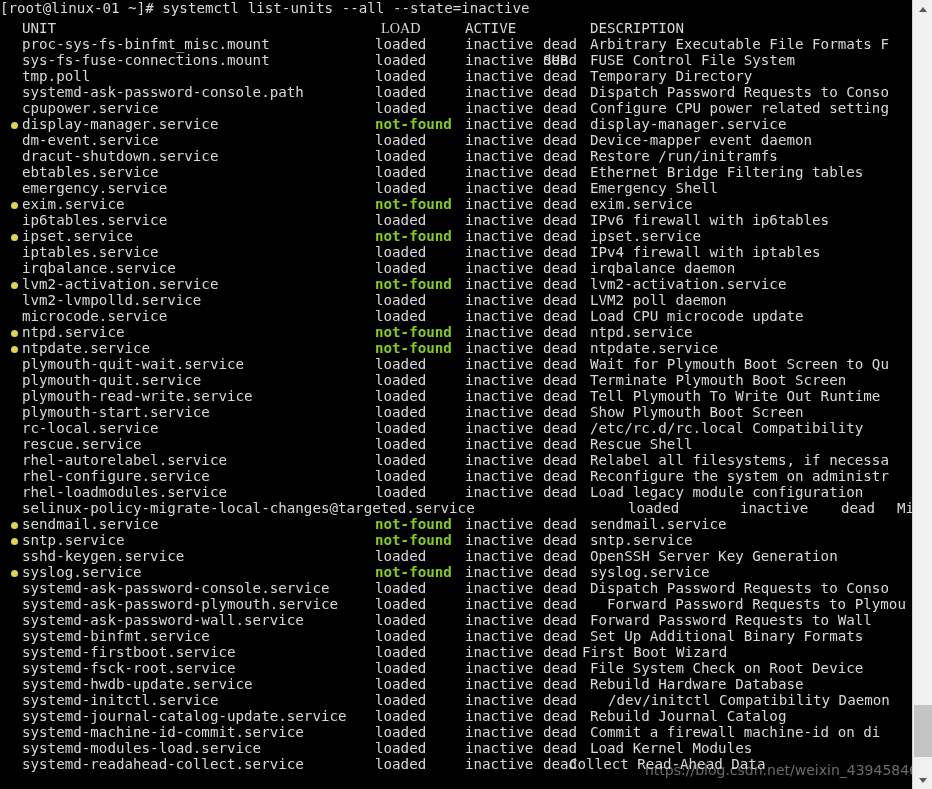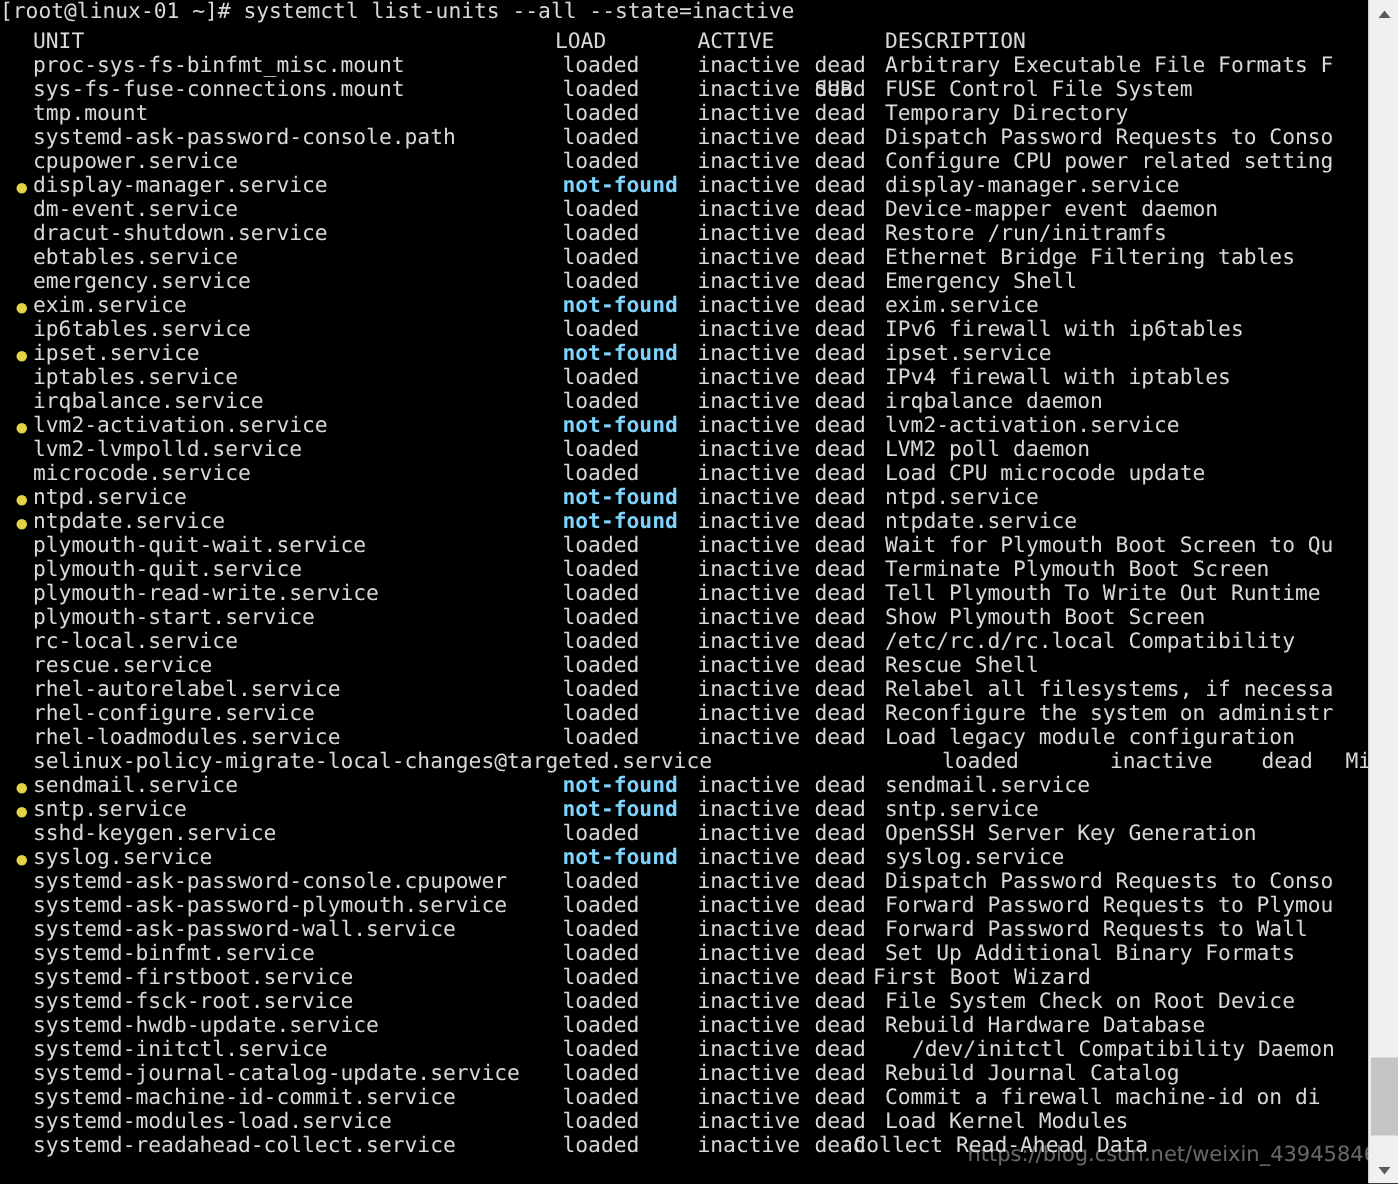--- a/index.html
+++ b/index.html
@@ -60,21 +60,21 @@
     color: #d8d8d8;
     white-space: pre;
   }
   .col-load {
     position: absolute;
     top: 0;
     white-space: pre;
     color: #d8d8d8;
   }
   .col-load.notfound {
-    color: #7dd3fc;
+    color: #84cc16;
     font-weight: bold;
   }
   .col-active {
     position: absolute;
     top: 0;
     white-space: pre;
     color: #d8d8d8;
   }
   .col-sub {
     position: absolute;
@@ -151,30 +151,30 @@
 <div id="screen">
 
   <div id="terminal">
 
     <div id="promptline">
       <span class="prompt-text" style="position:absolute;left:0px;top:0px;">[root@linux-01 ~]# systemctl list-units --all --state=inactive</span>
     </div>
 
     <div class="line" id="header-line">
       <span class="col-unit">UNIT</span>
-      <span class="col-load" style="left:370px;">LOAD</span>
+      <span class="col-load" style="left:381px;font-family:Liberation Serif, serif;">LOAD</span>
       <span class="col-active" style="left:465px;">ACTIVE</span>
       <span class="col-sub" style="left:543px;margin-top:32px;">SUB</span>
       <span class="col-desc" style="left:590px;">DESCRIPTION</span>
     </div>
 
     <div id="rows-container">
         <div class="line"><span class="col-unit">proc-sys-fs-binfmt_misc.mount</span><span class="col-load" style="left: 375px;">loaded</span><span class="col-active" style="left: 465px;">inactive</span><span class="col-sub" style="left: 543px;">dead</span><span class="col-desc" style="left: 590px; width: 322px;">Arbitrary Executable File Formats F</span></div>
         <div class="line"><span class="col-unit">sys-fs-fuse-connections.mount</span><span class="col-load" style="left: 375px;">loaded</span><span class="col-active" style="left: 465px;">inactive</span><span class="col-sub" style="left: 543px;">dead</span><span class="col-desc" style="left: 590px; width: 322px;">FUSE Control File System</span></div>
-        <div class="line"><span class="col-unit">tmp.mount</span><span class="col-load" style="left: 375px;">loaded</span><span class="col-active" style="left: 465px;">inactive</span><span class="col-sub" style="left: 543px;">dead</span><span class="col-desc" style="left: 590px; width: 322px;">Temporary Directory</span></div>
+        <div class="line"><span class="col-unit">tmp.poll</span><span class="col-load" style="left: 375px;">loaded</span><span class="col-active" style="left: 465px;">inactive</span><span class="col-sub" style="left: 543px;">dead</span><span class="col-desc" style="left: 590px; width: 322px;">Temporary Directory</span></div>
         <div class="line"><span class="col-unit">systemd-ask-password-console.path</span><span class="col-load" style="left: 375px;">loaded</span><span class="col-active" style="left: 465px;">inactive</span><span class="col-sub" style="left: 543px;">dead</span><span class="col-desc" style="left: 590px; width: 322px;">Dispatch Password Requests to Conso</span></div>
         <div class="line"><span class="col-unit">cpupower.service</span><span class="col-load" style="left: 375px;">loaded</span><span class="col-active" style="left: 465px;">inactive</span><span class="col-sub" style="left: 543px;">dead</span><span class="col-desc" style="left: 590px; width: 322px;">Configure CPU power related setting</span></div>
         <div class="line"><span class="bullet"></span><span class="col-unit">display-manager.service</span><span class="col-load notfound" style="left: 375px;">not-found</span><span class="col-active" style="left: 465px;">inactive</span><span class="col-sub" style="left: 543px;">dead</span><span class="col-desc" style="left: 590px; width: 322px;">display-manager.service</span></div>
         <div class="line"><span class="col-unit">dm-event.service</span><span class="col-load" style="left: 375px;">loaded</span><span class="col-active" style="left: 465px;">inactive</span><span class="col-sub" style="left: 543px;">dead</span><span class="col-desc" style="left: 590px; width: 322px;">Device-mapper event daemon</span></div>
         <div class="line"><span class="col-unit">dracut-shutdown.service</span><span class="col-load" style="left: 375px;">loaded</span><span class="col-active" style="left: 465px;">inactive</span><span class="col-sub" style="left: 543px;">dead</span><span class="col-desc" style="left: 590px; width: 322px;">Restore /run/initramfs</span></div>
         <div class="line"><span class="col-unit">ebtables.service</span><span class="col-load" style="left: 375px;">loaded</span><span class="col-active" style="left: 465px;">inactive</span><span class="col-sub" style="left: 543px;">dead</span><span class="col-desc" style="left: 590px; width: 322px;">Ethernet Bridge Filtering tables</span></div>
         <div class="line"><span class="col-unit">emergency.service</span><span class="col-load" style="left: 375px;">loaded</span><span class="col-active" style="left: 465px;">inactive</span><span class="col-sub" style="left: 543px;">dead</span><span class="col-desc" style="left: 590px; width: 322px;">Emergency Shell</span></div>
         <div class="line"><span class="bullet"></span><span class="col-unit">exim.service</span><span class="col-load notfound" style="left: 375px;">not-found</span><span class="col-active" style="left: 465px;">inactive</span><span class="col-sub" style="left: 543px;">dead</span><span class="col-desc" style="left: 590px; width: 322px;">exim.service</span></div>
         <div class="line"><span class="col-unit">ip6tables.service</span><span class="col-load" style="left: 375px;">loaded</span><span class="col-active" style="left: 465px;">inactive</span><span class="col-sub" style="left: 543px;">dead</span><span class="col-desc" style="left: 590px; width: 322px;">IPv6 firewall with ip6tables</span></div>
         <div class="line"><span class="bullet"></span><span class="col-unit">ipset.service</span><span class="col-load notfound" style="left: 375px;">not-found</span><span class="col-active" style="left: 465px;">inactive</span><span class="col-sub" style="left: 543px;">dead</span><span class="col-desc" style="left: 590px; width: 322px;">ipset.service</span></div>
@@ -192,22 +192,22 @@
         <div class="line"><span class="col-unit">rc-local.service</span><span class="col-load" style="left: 375px;">loaded</span><span class="col-active" style="left: 465px;">inactive</span><span class="col-sub" style="left: 543px;">dead</span><span class="col-desc" style="left: 590px; width: 322px;">/etc/rc.d/rc.local Compatibility</span></div>
         <div class="line"><span class="col-unit">rescue.service</span><span class="col-load" style="left: 375px;">loaded</span><span class="col-active" style="left: 465px;">inactive</span><span class="col-sub" style="left: 543px;">dead</span><span class="col-desc" style="left: 590px; width: 322px;">Rescue Shell</span></div>
         <div class="line"><span class="col-unit">rhel-autorelabel.service</span><span class="col-load" style="left: 375px;">loaded</span><span class="col-active" style="left: 465px;">inactive</span><span class="col-sub" style="left: 543px;">dead</span><span class="col-desc" style="left: 590px; width: 322px;">Relabel all filesystems, if necessa</span></div>
         <div class="line"><span class="col-unit">rhel-configure.service</span><span class="col-load" style="left: 375px;">loaded</span><span class="col-active" style="left: 465px;">inactive</span><span class="col-sub" style="left: 543px;">dead</span><span class="col-desc" style="left: 590px; width: 322px;">Reconfigure the system on administr</span></div>
         <div class="line"><span class="col-unit">rhel-loadmodules.service</span><span class="col-load" style="left: 375px;">loaded</span><span class="col-active" style="left: 465px;">inactive</span><span class="col-sub" style="left: 543px;">dead</span><span class="col-desc" style="left: 590px; width: 322px;">Load legacy module configuration</span></div>
         <div class="line"><span class="col-unit">selinux-policy-migrate-local-changes@targeted.service</span><span class="col-load" style="left: 628px;">loaded</span><span class="col-active" style="left: 740px;">inactive</span><span class="col-sub" style="left: 841px;">dead</span><span class="col-desc" style="left: 897px; width: 15px;">Migrate local SELinu</span></div>
         <div class="line"><span class="bullet"></span><span class="col-unit">sendmail.service</span><span class="col-load notfound" style="left: 375px;">not-found</span><span class="col-active" style="left: 465px;">inactive</span><span class="col-sub" style="left: 543px;">dead</span><span class="col-desc" style="left: 590px; width: 322px;">sendmail.service</span></div>
         <div class="line"><span class="bullet"></span><span class="col-unit">sntp.service</span><span class="col-load notfound" style="left: 375px;">not-found</span><span class="col-active" style="left: 465px;">inactive</span><span class="col-sub" style="left: 543px;">dead</span><span class="col-desc" style="left: 590px; width: 322px;">sntp.service</span></div>
         <div class="line"><span class="col-unit">sshd-keygen.service</span><span class="col-load" style="left: 375px;">loaded</span><span class="col-active" style="left: 465px;">inactive</span><span class="col-sub" style="left: 543px;">dead</span><span class="col-desc" style="left: 590px; width: 322px;">OpenSSH Server Key Generation</span></div>
         <div class="line"><span class="bullet"></span><span class="col-unit">syslog.service</span><span class="col-load notfound" style="left: 375px;">not-found</span><span class="col-active" style="left: 465px;">inactive</span><span class="col-sub" style="left: 543px;">dead</span><span class="col-desc" style="left: 590px; width: 322px;">syslog.service</span></div>
-        <div class="line"><span class="col-unit">systemd-ask-password-console.cpupower</span><span class="col-load" style="left: 375px;">loaded</span><span class="col-active" style="left: 465px;">inactive</span><span class="col-sub" style="left: 543px;">dead</span><span class="col-desc" style="left: 590px; width: 322px;">Dispatch Password Requests to Conso</span></div>
-        <div class="line"><span class="col-unit">systemd-ask-password-plymouth.service</span><span class="col-load" style="left: 375px;">loaded</span><span class="col-active" style="left: 465px;">inactive</span><span class="col-sub" style="left: 543px;">dead</span><span class="col-desc" style="left: 590px; width: 322px;">Forward Password Requests to Plymou</span></div>
+        <div class="line"><span class="col-unit">systemd-ask-password-console.service</span><span class="col-load" style="left: 375px;">loaded</span><span class="col-active" style="left: 465px;">inactive</span><span class="col-sub" style="left: 543px;">dead</span><span class="col-desc" style="left: 590px; width: 322px;">Dispatch Password Requests to Conso</span></div>
+        <div class="line"><span class="col-unit">systemd-ask-password-plymouth.service</span><span class="col-load" style="left: 375px;">loaded</span><span class="col-active" style="left: 465px;">inactive</span><span class="col-sub" style="left: 543px;">dead</span><span class="col-desc" style="left: 607px; width: 322px;">Forward Password Requests to Plymou</span></div>
         <div class="line"><span class="col-unit">systemd-ask-password-wall.service</span><span class="col-load" style="left: 375px;">loaded</span><span class="col-active" style="left: 465px;">inactive</span><span class="col-sub" style="left: 543px;">dead</span><span class="col-desc" style="left: 590px; width: 322px;">Forward Password Requests to Wall</span></div>
         <div class="line"><span class="col-unit">systemd-binfmt.service</span><span class="col-load" style="left: 375px;">loaded</span><span class="col-active" style="left: 465px;">inactive</span><span class="col-sub" style="left: 543px;">dead</span><span class="col-desc" style="left: 590px; width: 322px;">Set Up Additional Binary Formats</span></div>
         <div class="line"><span class="col-unit">systemd-firstboot.service</span><span class="col-load" style="left: 375px;">loaded</span><span class="col-active" style="left: 465px;">inactive</span><span class="col-sub" style="left: 543px;">dead</span><span class="col-desc" style="left: 582px; width: 322px;">First Boot Wizard</span></div>
         <div class="line"><span class="col-unit">systemd-fsck-root.service</span><span class="col-load" style="left: 375px;">loaded</span><span class="col-active" style="left: 465px;">inactive</span><span class="col-sub" style="left: 543px;">dead</span><span class="col-desc" style="left: 590px; width: 322px;">File System Check on Root Device</span></div>
         <div class="line"><span class="col-unit">systemd-hwdb-update.service</span><span class="col-load" style="left: 375px;">loaded</span><span class="col-active" style="left: 465px;">inactive</span><span class="col-sub" style="left: 543px;">dead</span><span class="col-desc" style="left: 590px; width: 322px;">Rebuild Hardware Database</span></div>
         <div class="line"><span class="col-unit">systemd-initctl.service</span><span class="col-load" style="left: 375px;">loaded</span><span class="col-active" style="left: 465px;">inactive</span><span class="col-sub" style="left: 543px;">dead</span><span class="col-desc" style="left: 560px; width: 322px; margin-left: 48px;">/dev/initctl Compatibility Daemon</span></div>
         <div class="line"><span class="col-unit">systemd-journal-catalog-update.service</span><span class="col-load" style="left: 375px;">loaded</span><span class="col-active" style="left: 465px;">inactive</span><span class="col-sub" style="left: 543px;">dead</span><span class="col-desc" style="left: 590px; width: 322px;">Rebuild Journal Catalog</span></div>
         <div class="line"><span class="col-unit">systemd-machine-id-commit.service</span><span class="col-load" style="left: 375px;">loaded</span><span class="col-active" style="left: 465px;">inactive</span><span class="col-sub" style="left: 543px;">dead</span><span class="col-desc" style="left: 590px; width: 322px;">Commit a firewall machine-id on di</span></div>
         <div class="line"><span class="col-unit">systemd-modules-load.service</span><span class="col-load" style="left: 375px;">loaded</span><span class="col-active" style="left: 465px;">inactive</span><span class="col-sub" style="left: 543px;">dead</span><span class="col-desc" style="left: 590px; width: 322px;">Load Kernel Modules</span></div>
         <div class="line"><span class="col-unit">systemd-readahead-collect.service</span><span class="col-load" style="left: 375px;">loaded</span><span class="col-active" style="left: 465px;">inactive</span><span class="col-sub" style="left: 543px;">dead</span><span class="col-desc" style="left: 569px; width: 322px;">Collect Read-Ahead Data</span></div>

